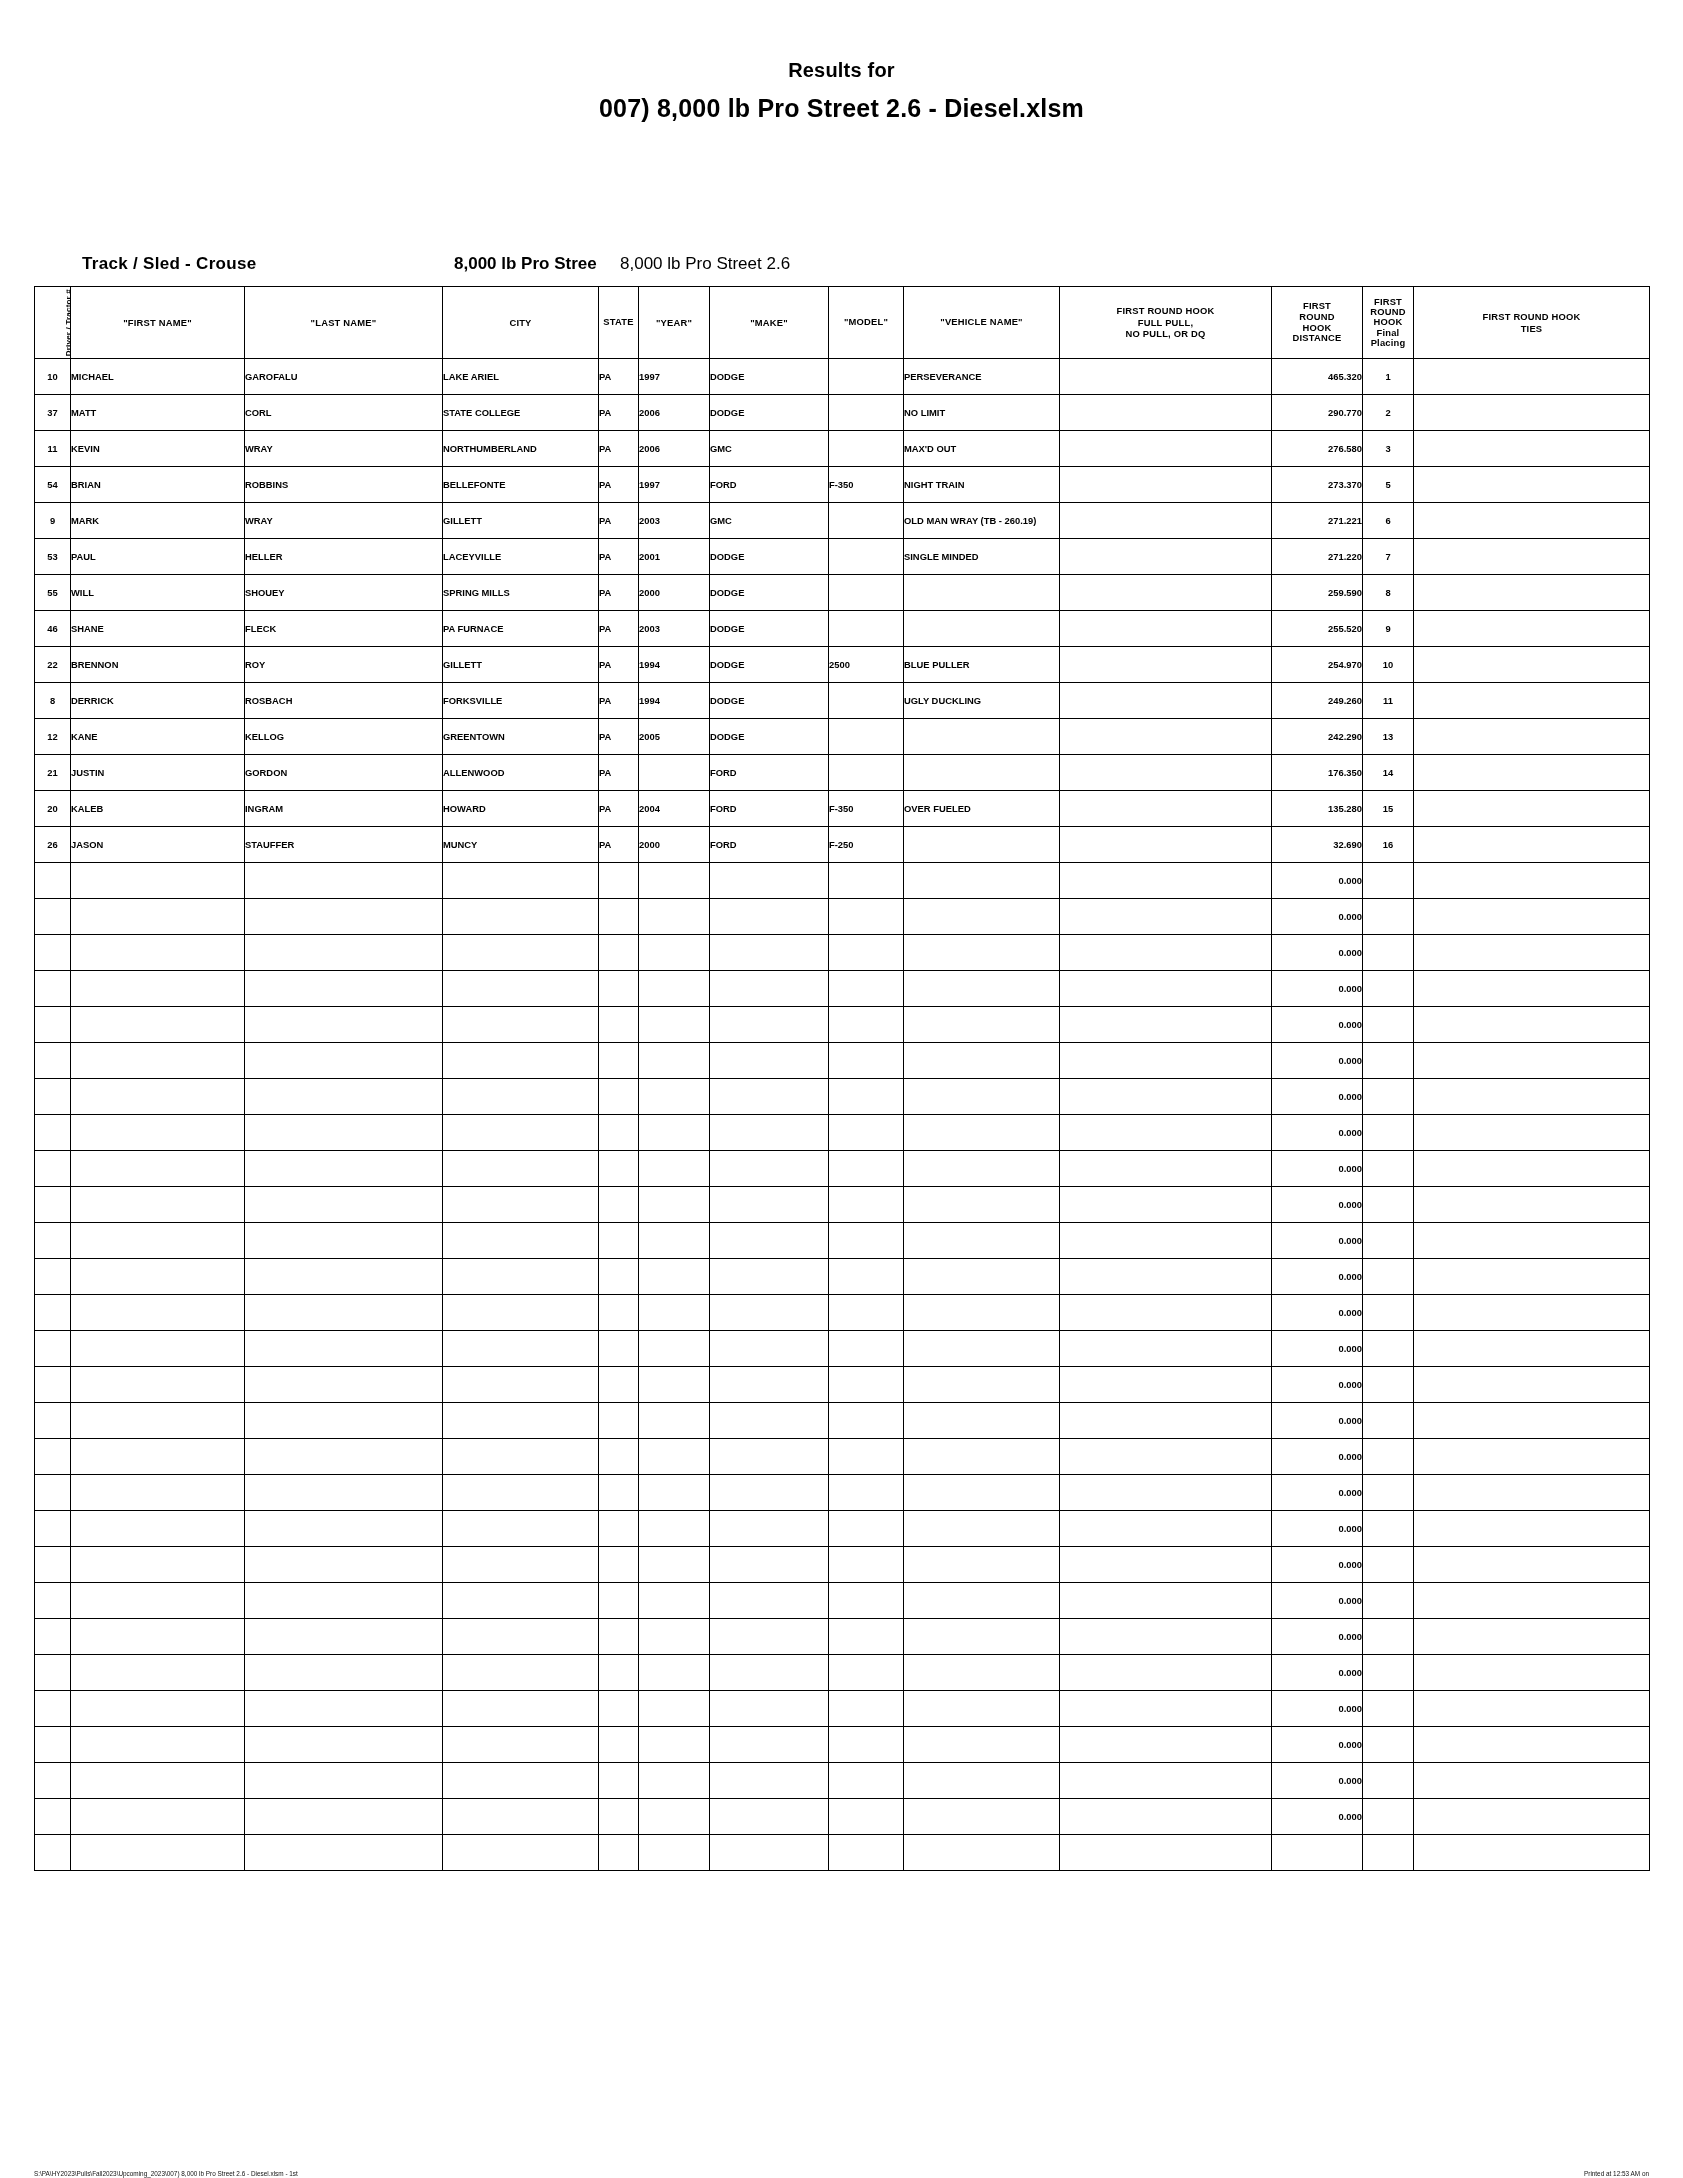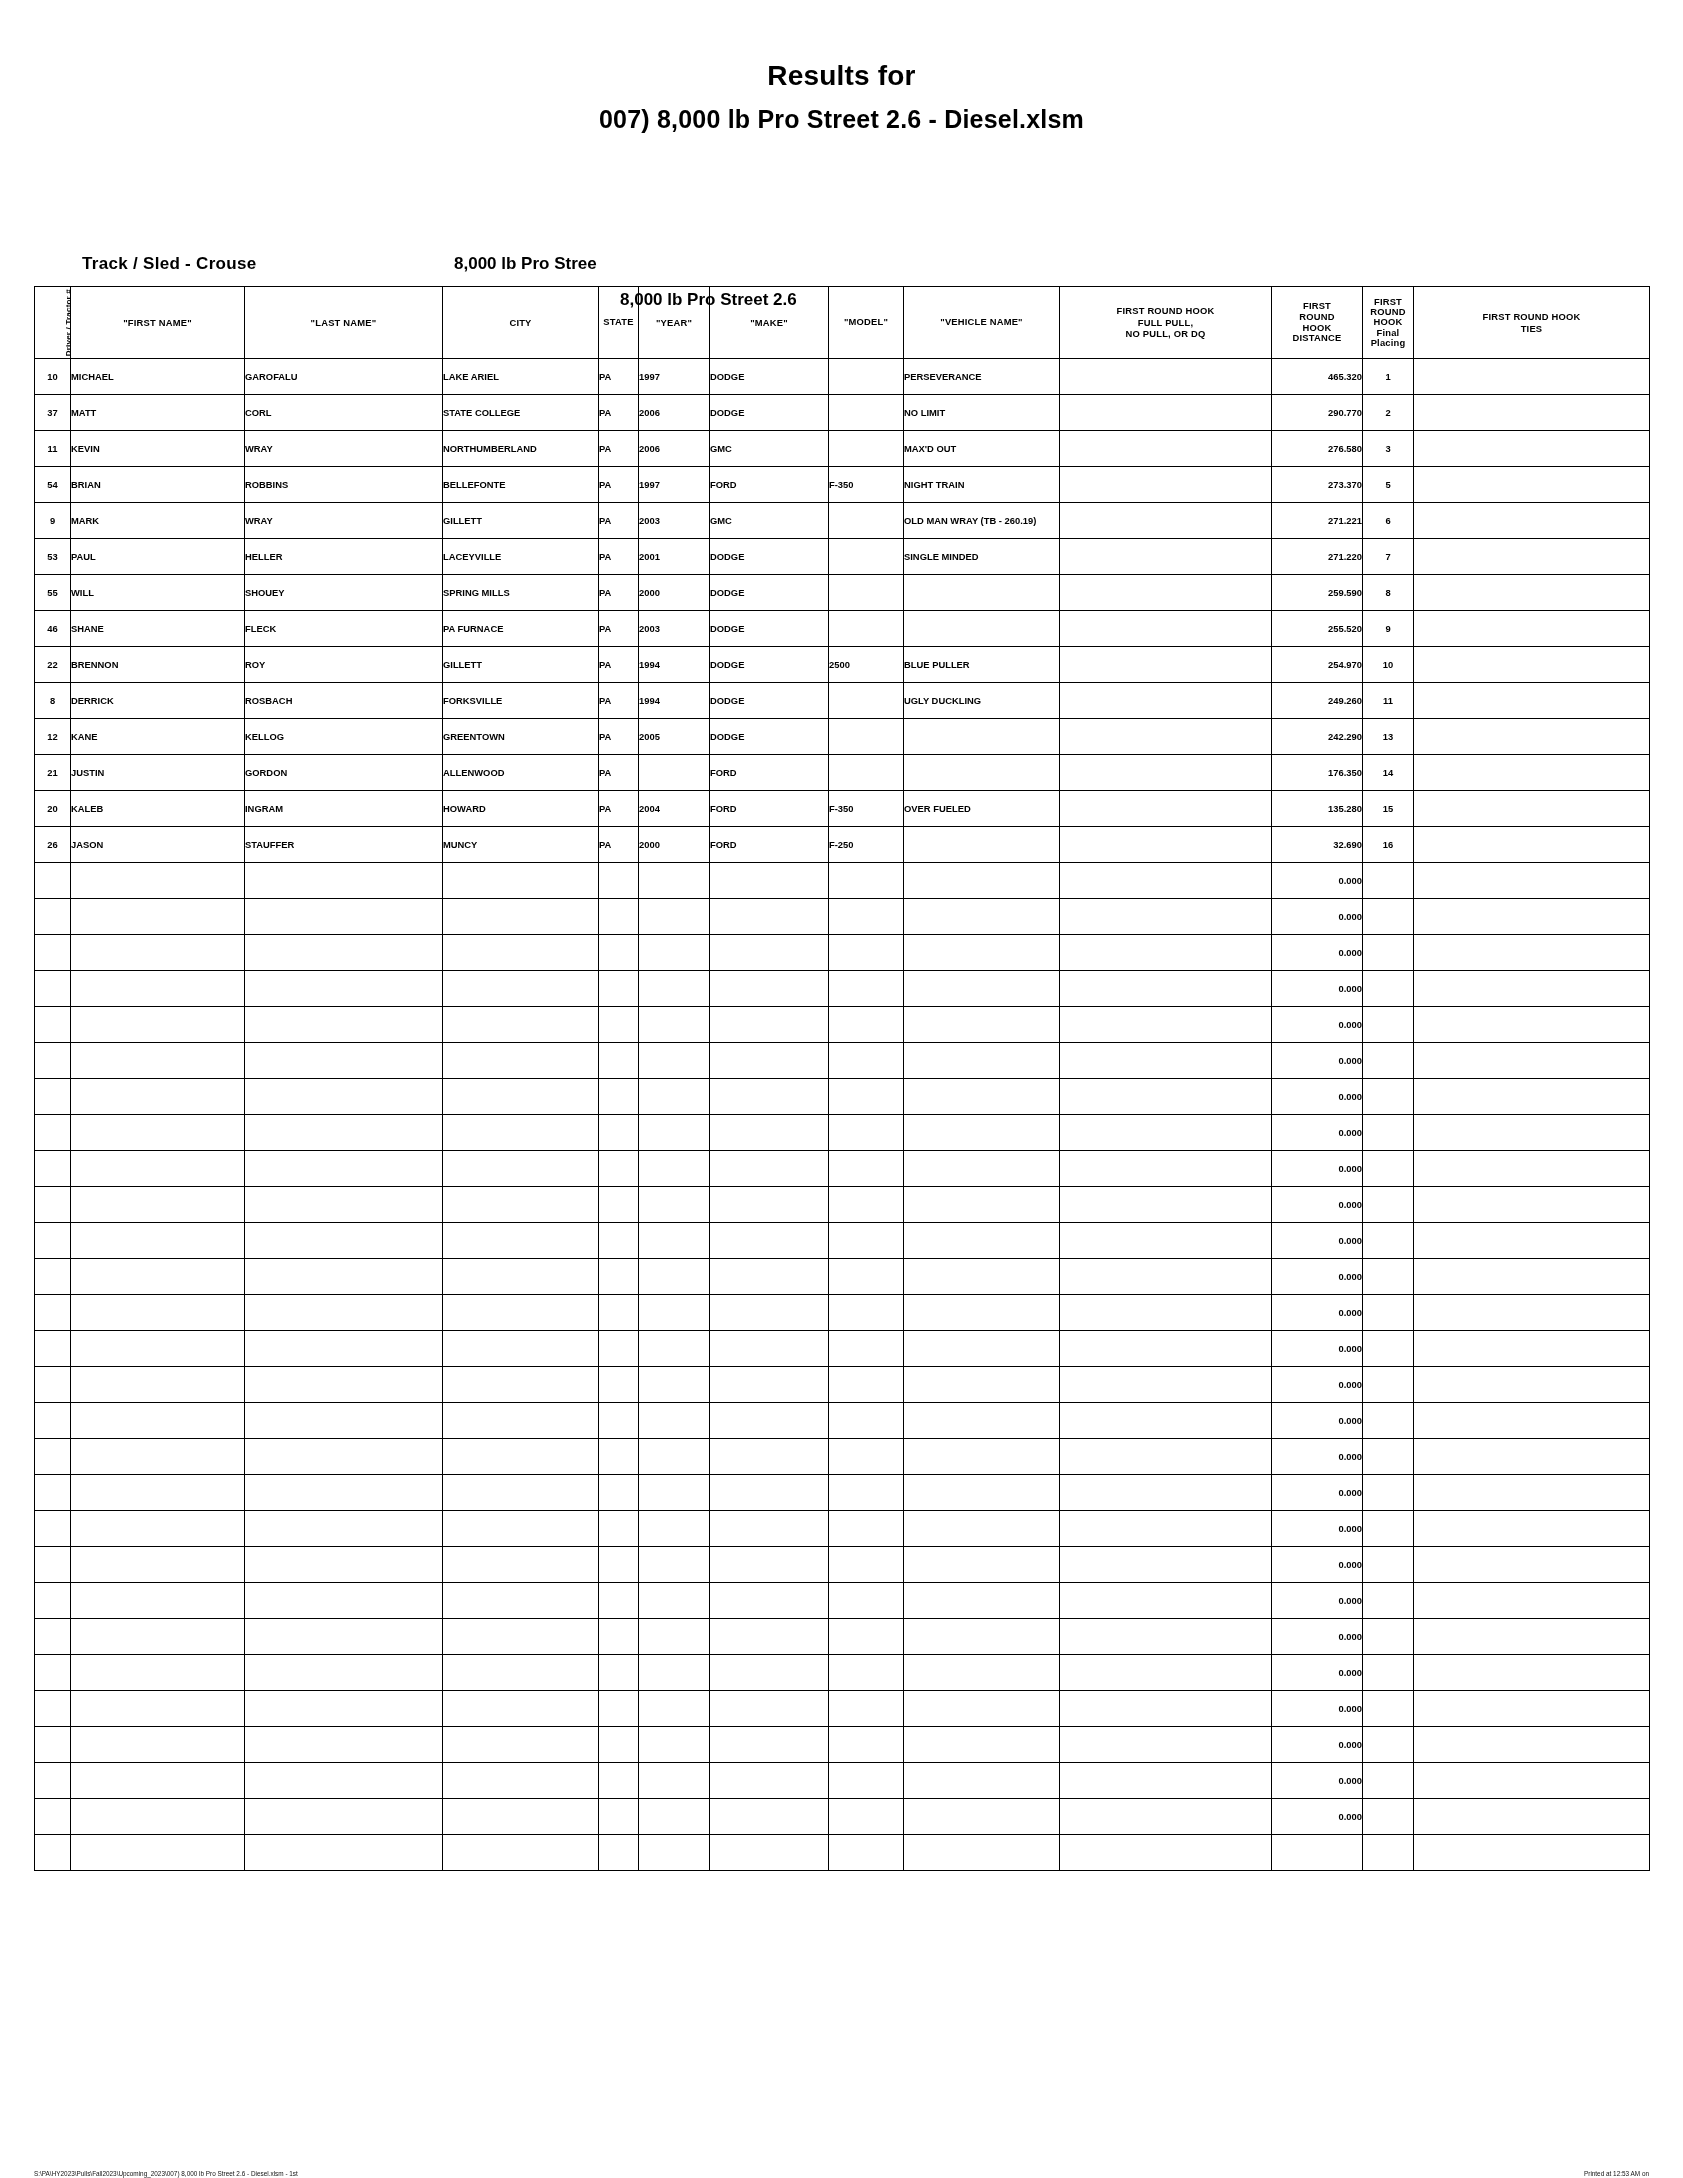--- a/index.html
+++ b/index.html
@@ -18,21 +18,21 @@
     width: 1683px;
     height: 2178px;
     box-sizing: border-box;
     padding: 0;
   }
   .title-block {
     text-align: center;
     margin-top: 57px;
   }
   .title-line1 {
-    font-size: 28px;
+    font-size: 20px;
     font-weight: bold;
     letter-spacing: 0.2px;
     line-height: 1.35;
   }
   .title-line2 {
     font-size: 25px;
     font-weight: bold;
     letter-spacing: 0.2px;
     line-height: 1.35;
     margin-top: 8px;
@@ -65,25 +65,24 @@
     font-weight: bold;
     white-space: nowrap;
     overflow: hidden;
     width: 164px;
   }
   .subhead .clsB {
     position: absolute;
     left: 586px;
     top: 4px;
     font-size: 17px;
-    font-weight: bold;
+    font-weight: normal;
     white-space: nowrap;
     overflow: hidden;
     width: 196px;
-    margin-top: 36px;
   }
 
   table.grid {
     border-collapse: collapse;
     table-layout: fixed;
     width: 1616px;
   }
   table.grid td, table.grid th {
     border: 1px solid #000000;
     padding: 0;

